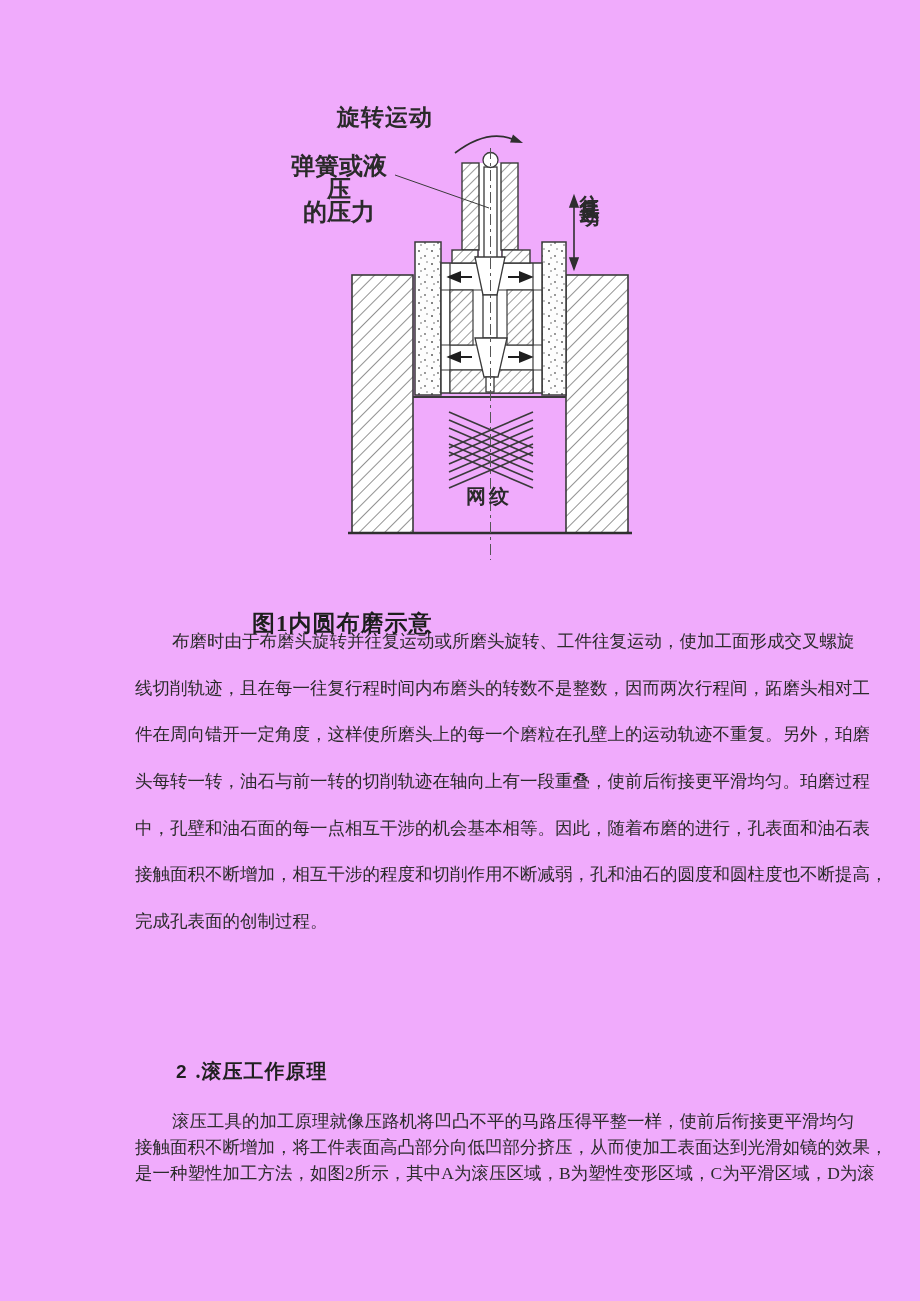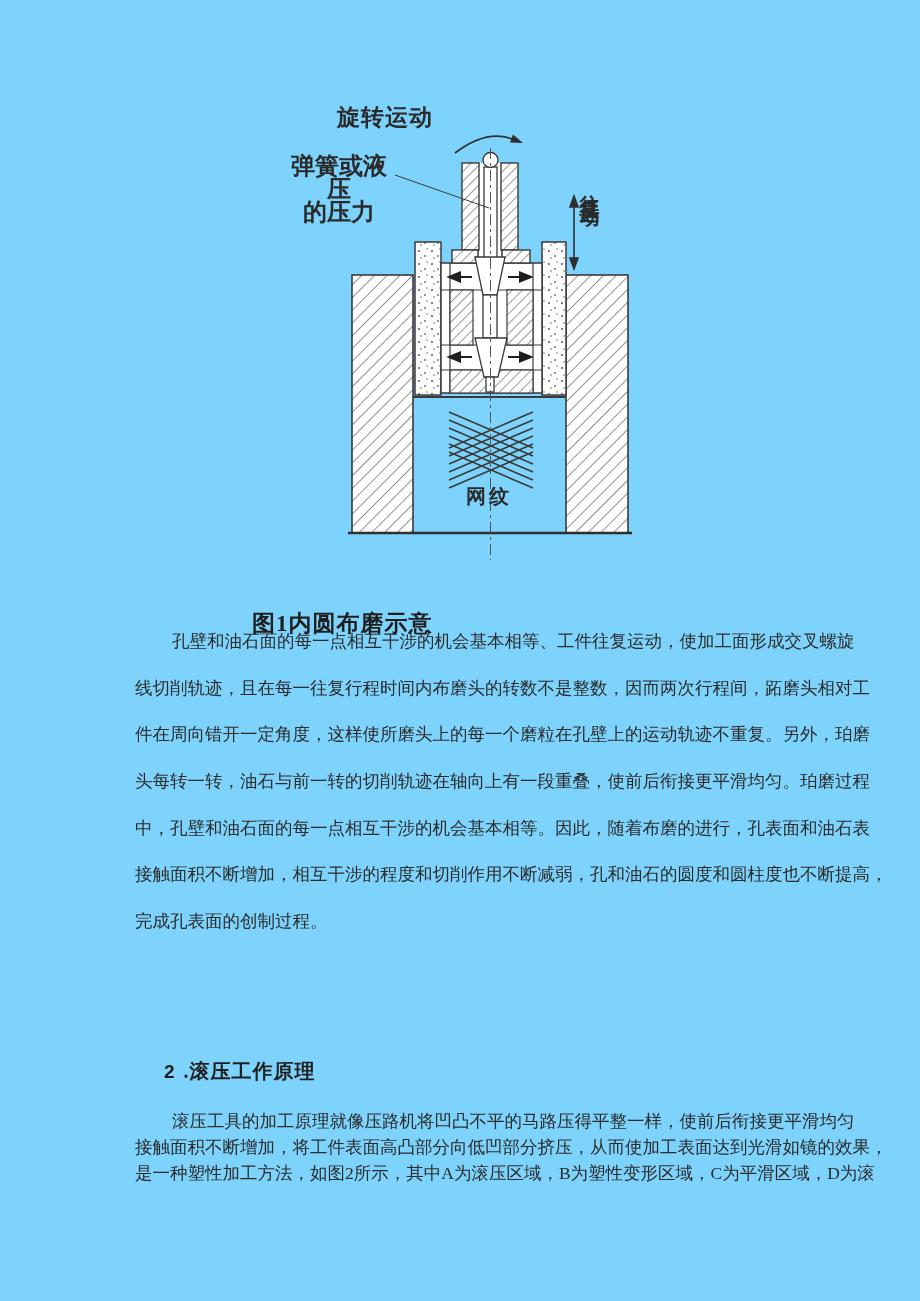--- a/index.html
+++ b/index.html
@@ -1,20 +1,20 @@
 <!DOCTYPE html>
 <html><head>
 <meta charset="utf-8">
 <style>
   html,body{margin:0;padding:0;background:#ffffff;}
   .page{
     position:relative;
     width:920px;height:1301px;
     margin:0 auto;
-    background:#7dd3fc;
+    background:#f0abfc;
     font-family:"Liberation Serif","DejaVu Serif",serif;
     color:#2b2b2b;
     overflow:hidden;
   }
   
   .fig-svg{position:absolute;left:345px;top:100px;width:290px;height:465px;}
   .fig-label{position:absolute;color:#2a2a2a;}
   .lbl-rotation{left:337px;top:102px;font-size:23px;letter-spacing:1px;font-weight:600;}
   .lbl-pressure{left:281px;top:155px;width:116px;text-align:center;font-size:24px;font-weight:700;line-height:23px;}
   .lbl-recip{left:577px;top:179px;writing-mode:vertical-rl;text-orientation:upright;font-size:20px;font-weight:700;letter-spacing:4px;}
@@ -30,21 +30,21 @@
   .bline{
     height:22px;line-height:22px;font-size:17.5px;
     text-align:justify;text-align-last:justify;
     white-space:nowrap;color:#2b2b2b;
   }
   .p1 .bline{margin-bottom:24.7px;}
   .p2 .bline{height:26px;line-height:26px;margin-bottom:0;}
   .bline.indent{padding-left:37px;}
   .bline.last{text-align-last:left;}
   .heading{
-    position:absolute;left:129px;top:1058px;height:26px;line-height:26px;
+    position:absolute;left:141px;top:1058px;height:26px;line-height:26px;
     font-size:20px;color:#1f1f1f;
   }
   .heading .num{
     display:inline-block;margin-left:35px;
     font-family:"Liberation Sans","DejaVu Sans",sans-serif;
     font-weight:700;font-size:19px;
   }
   .heading .ttl{margin-left:9px;font-weight:600;letter-spacing:1px;}
 </style>
 </head>
@@ -159,21 +159,21 @@
   <div class="fig-label lbl-pressure">
     <div>弹簧或液压</div>
     <div>的压力</div>
   </div>
   <div class="fig-label lbl-recip">往复运动</div>
   <div class="fig-label lbl-mesh">网纹</div>
 
   <div class="fig-caption">图1内圆布磨示意</div>
 
   <div class="para p1">
-    <div class="bline indent">孔壁和油石面的每一点相互干涉的机会基本相等、工件往复运动，使加工面形成交叉螺旋</div>
+    <div class="bline indent">布磨时由于布磨头旋转并往复运动或所磨头旋转、工件往复运动，使加工面形成交叉螺旋</div>
     <div class="bline">线切削轨迹，且在每一往复行程时间内布磨头的转数不是整数，因而两次行程间，跖磨头相对工</div>
     <div class="bline">件在周向错开一定角度，这样使所磨头上的每一个磨粒在孔壁上的运动轨迹不重复。另外，珀磨</div>
     <div class="bline">头每转一转，油石与前一转的切削轨迹在轴向上有一段重叠，使前后衔接更平滑均匀。珀磨过程</div>
     <div class="bline">中，孔壁和油石面的每一点相互干涉的机会基本相等。因此，随着布磨的进行，孔表面和油石表</div>
     <div class="bline">接触面积不断增加，相互干涉的程度和切削作用不断减弱，孔和油石的圆度和圆柱度也不断提高，</div>
     <div class="bline last">完成孔表面的创制过程。</div>
   </div>
 
   <div class="heading">
     <span class="num">2</span><span class="ttl">.滚压工作原理</span>

